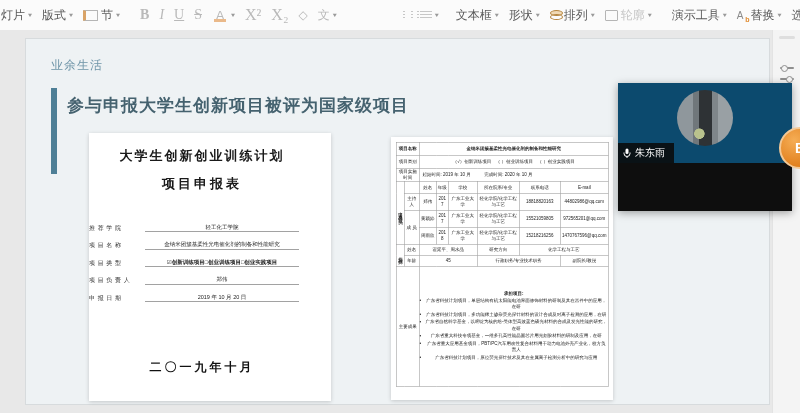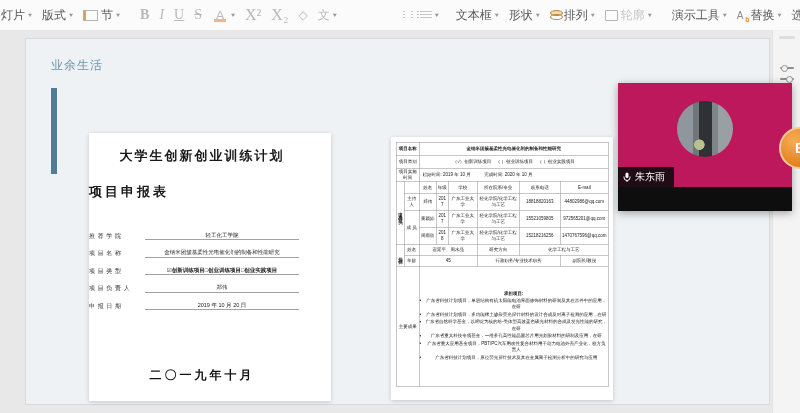--- a/index.html
+++ b/index.html
@@ -49,21 +49,21 @@
   }
   .eyebrow{position:absolute;left:25px;top:18px;font-size:12px;color:#6f95a8;letter-spacing:1px;}
   .accentbar{position:absolute;left:25px;top:49px;width:6px;height:86px;background:#4e7f96;}
   .heading{position:absolute;left:41px;top:55px;font-size:17px;font-weight:bold;color:#45626f;letter-spacing:1px;}
   
   .cover{
     position:absolute;left:63px;top:94px;width:242px;height:268px;background:#ffffff;
     box-shadow:0 1px 4px rgba(0,0,0,.18);box-sizing:border-box;padding:14px 16px 0 0;color:#1a1a1a;
   }
   .cover-title{font-size:13px;font-weight:bold;text-align:center;letter-spacing:2px;}
-  .cover-title2{font-size:13px;font-weight:bold;text-align:left;letter-spacing:3px;margin-top:18px;}
+  .cover-title2{font-size:13px;font-weight:bold;text-align:center;letter-spacing:3px;margin-top:10px;}
   .cover-fields-outer{width:210px;height:96px;margin-top:30px;overflow:hidden;}
   .cover-fields{width:420px;transform:scale(.5);transform-origin:0 0;}
   .cfrow{display:flex;align-items:flex-end;margin-bottom:17px;}
   .cflabel{width:112px;font-size:12px;letter-spacing:1px;color:#333;flex:none;}
   .cfval{flex:1;border-bottom:1.5px solid #444;text-align:center;font-size:11px;color:#222;padding-bottom:2px;}
   .cover-footer{text-align:center;font-size:12px;font-weight:bold;letter-spacing:3px;margin-top:40px;color:#111;}
   
   .detail{
     position:absolute;left:365px;top:98px;width:222px;height:263px;background:#ffffff;
     box-shadow:0 1px 4px rgba(0,0,0,.18);box-sizing:border-box;padding:5px;overflow:hidden;
@@ -89,21 +89,21 @@
   .srow.k1{margin-top:28px;}
   .srow.k1::after{left:1px;}
   .srow.k2::after{right:1px;}
   
   .overlay{
     position:absolute;left:618px;top:83px;width:174px;height:128px;background:#0e0e0e;
     box-shadow:0 2px 8px rgba(0,0,0,.35);z-index:5;
   }
   .ov-head{height:24px;background:#3a3a3c;color:#ffffff;font-size:11px;line-height:24px;padding-left:8px;
       white-space:nowrap;overflow:hidden;}
-  .ov-video{position:relative;width:100%;height:104px;background:#be185d;overflow:hidden;}
+  .ov-video{position:relative;width:100%;height:80px;background:#0c4a6e;overflow:hidden;}
   .avatar{
     position:absolute;left:50%;top:44%;transform:translate(-50%,-50%);
     width:56px;height:56px;border-radius:50%;overflow:hidden;
     background:
       radial-gradient(circle at 40% 78%, #b9c28d 0 9%, rgba(0,0,0,0) 10%),
       linear-gradient(90deg,#8f979c 0 28%,#70777b 28% 40%,#2e3235 40% 62%,#7f868a 62% 74%,#99a0a4 74% 100%);
   }
   .name-chip{
     position:absolute;left:0;bottom:0;background:rgba(10,10,10,.88);color:#fff;
     font-size:10px;padding:3px 9px 3px 5px;display:flex;align-items:center;gap:4px;
@@ -213,20 +213,21 @@
   <span class="tb">
     <span>选择</span>
 
   </span>
 </div>
 
 <div class="canvas">
   <div class="slide">
     <div class="eyebrow">业余生活</div>
     <div class="accentbar"></div>
+    <div class="heading">参与申报大学生创新项目被评为国家级项目</div>
 
     <div class="cover">
       <div class="cover-title">大学生创新创业训练计划</div>
       <div class="cover-title2">项目申报表</div>
       <div class="cover-fields-outer">
         <div class="cover-fields">
           <div class="cfrow">
             <span class="cflabel">推 荐 学 院</span>
             <span class="cfval">轻工化工学院</span>
           </div>

